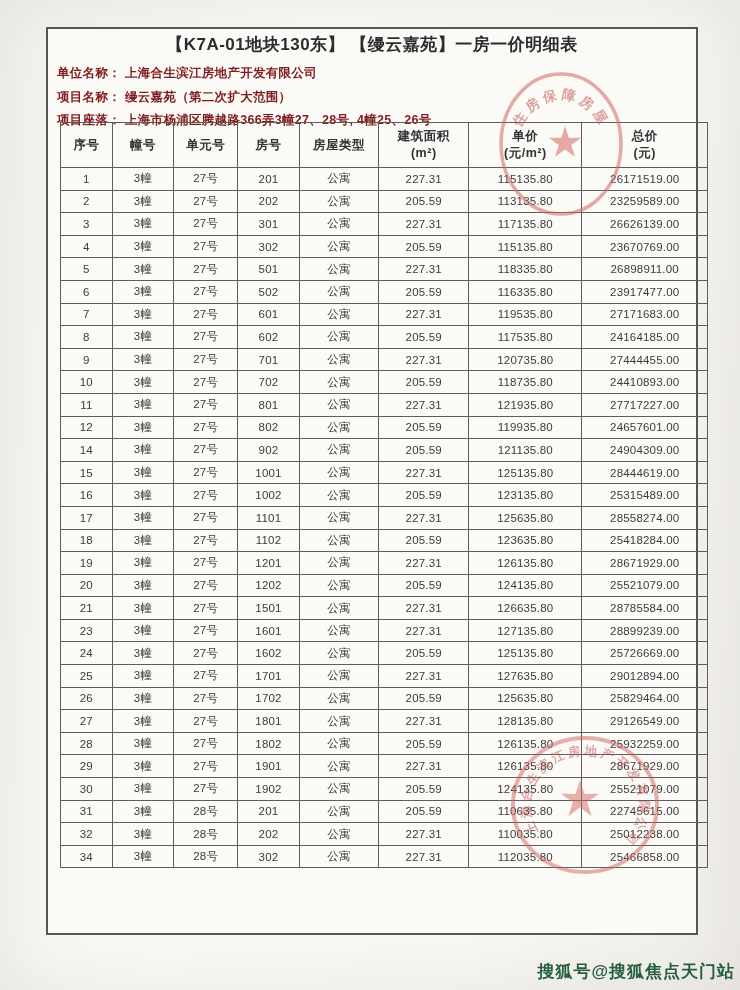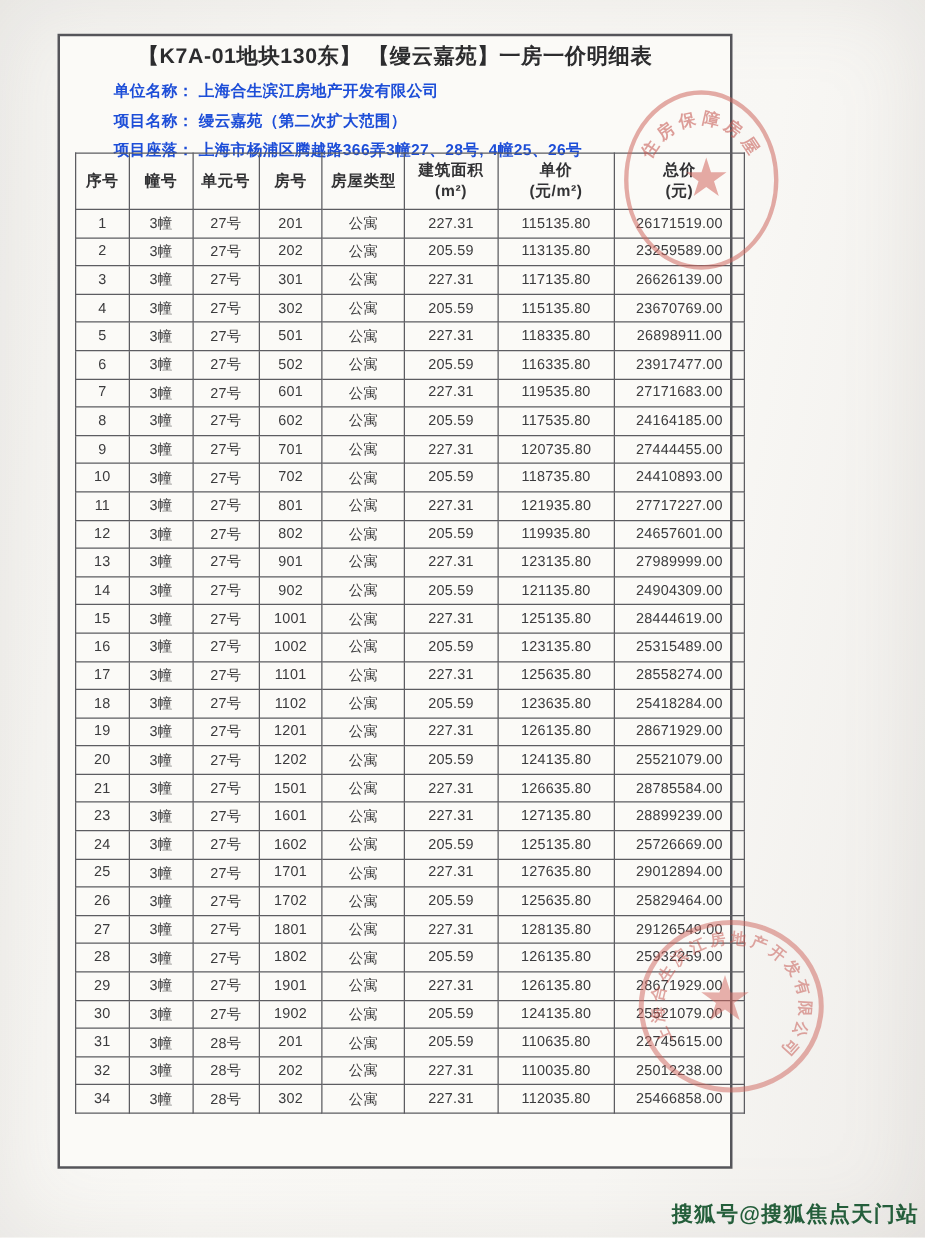--- a/index.html
+++ b/index.html
@@ -3,29 +3,29 @@
 <meta charset="utf-8">
 <style>
   html,body{margin:0;padding:0;}
   body{
     width:740px;height:990px;position:relative;overflow:hidden;
     font-family:"Liberation Sans","DejaVu Sans",sans-serif;
     background:linear-gradient(100deg,#f3f2ef 0%,#faf9f6 35%,#f8f7f4 70%,#efedea 100%);
   }
   .photo{position:absolute;inset:0;box-shadow:inset 0 0 70px rgba(140,135,128,0.14);}
   .sheet{
-    position:absolute;left:46px;top:27px;width:540px;height:908px;
+    position:absolute;left:46px;top:27px;width:652px;height:908px;
     box-sizing:border-box;border:2px solid #55555a;background:#fbfaf7;
   }
   .title{
     text-align:center;font-size:17px;font-weight:700;color:#2c2c2e;
     padding-top:4px;letter-spacing:0.5px;
   }
   .info{padding:6px 0 0 9px;}
-  .info-row{font-size:12.5px;font-weight:700;color:#1d4ed8;line-height:23.5px;letter-spacing:0.3px;white-space:nowrap;margin-left:34px;}
+  .info-row{font-size:12.5px;font-weight:700;color:#7f1d1d;line-height:23.5px;letter-spacing:0.3px;white-space:nowrap;}
   .info-row .lbl{margin-right:4px;}
   table{
     position:absolute;top:93px;left:12px;width:100%;
     border-collapse:collapse;table-layout:fixed;
   }
   th,td{border:1px solid #5c5c61;text-align:center;vertical-align:middle;padding:0;}
   th{height:44px;font-size:12.5px;font-weight:700;color:#323234;line-height:1.35;}
   th div{letter-spacing:0.5px;}
   td{height:21.6px;font-size:11.5px;color:#3b3b3d;letter-spacing:0.2px;}
   .seals{position:absolute;inset:0;pointer-events:none;z-index:5;}
@@ -209,30 +209,20 @@
           </tr>
           <tr>
             <td>12</td>
             <td>3幢</td>
             <td>27号</td>
             <td>802</td>
             <td>公寓</td>
             <td>205.59</td>
             <td>119935.80</td>
             <td>24657601.00</td>
-          </tr>
-          <tr>
-            <td>13</td>
-            <td>3幢</td>
-            <td>27号</td>
-            <td>901</td>
-            <td>公寓</td>
-            <td>227.31</td>
-            <td>123135.80</td>
-            <td>27989999.00</td>
           </tr>
           <tr>
             <td>14</td>
             <td>3幢</td>
             <td>27号</td>
             <td>902</td>
             <td>公寓</td>
             <td>205.59</td>
             <td>121135.80</td>
             <td>24904309.00</td>

